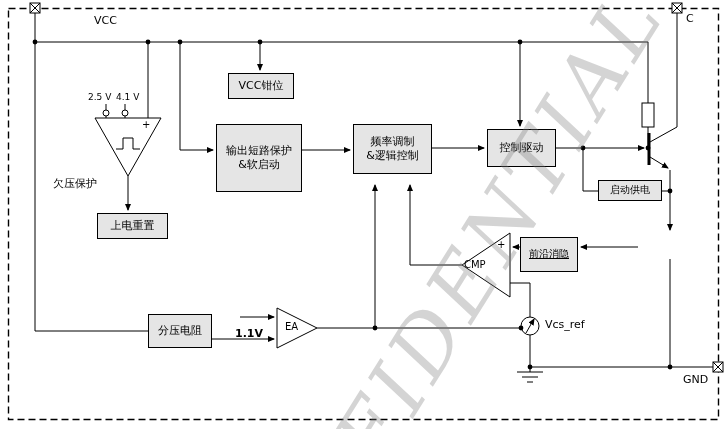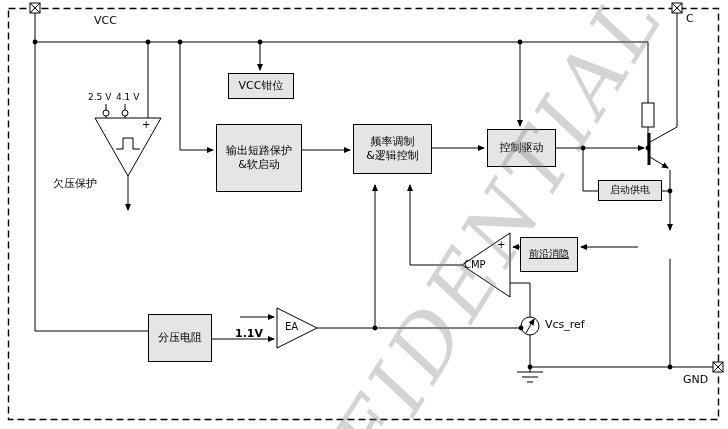--- a/index.html
+++ b/index.html
@@ -160,21 +160,24 @@
   </div>
   <div class="box small" style="left:598px;top:180px;width:64px;height:21px;">
     <span>启动供电</span>
   </div>
   <div class="box" style="left:487px;top:129px;width:69px;height:38px;">
     <span>控制驱动</span>
   </div>
   <div class="box small" style="left:520px;top:237px;width:58px;height:35px;text-decoration:underline;">
     <span>前沿消隐</span>
   </div>
-  <div class="box" style="left:148px;top:314px;width:64px;height:48px;">
+  <div class="box" style="left:97px;top:213px;width:71px;height:26px;">
+    <span>上电重置</span>
+  </div>
+  <div class="box" style="left:148px;top:314px;width:64px;height:34px;">
     <span>分压电阻</span>
   </div>
 
   <div class="lbl" style="left:46px;top:14px;margin-left:48px;">VCC</div>
   <div class="lbl" style="left:686px;top:12px;">C</div>
   <div class="lbl" style="left:683px;top:373px;">GND</div>
   <div class="lbl" style="left:53px;top:176px;">欠压保护</div>
   <div class="lbl tiny" style="left:88px;top:92px;">2.5 V</div>
   <div class="lbl tiny" style="left:116px;top:92px;">4.1 V</div>
   <div class="lbl sm" style="left:142px;top:119px;">+</div>

